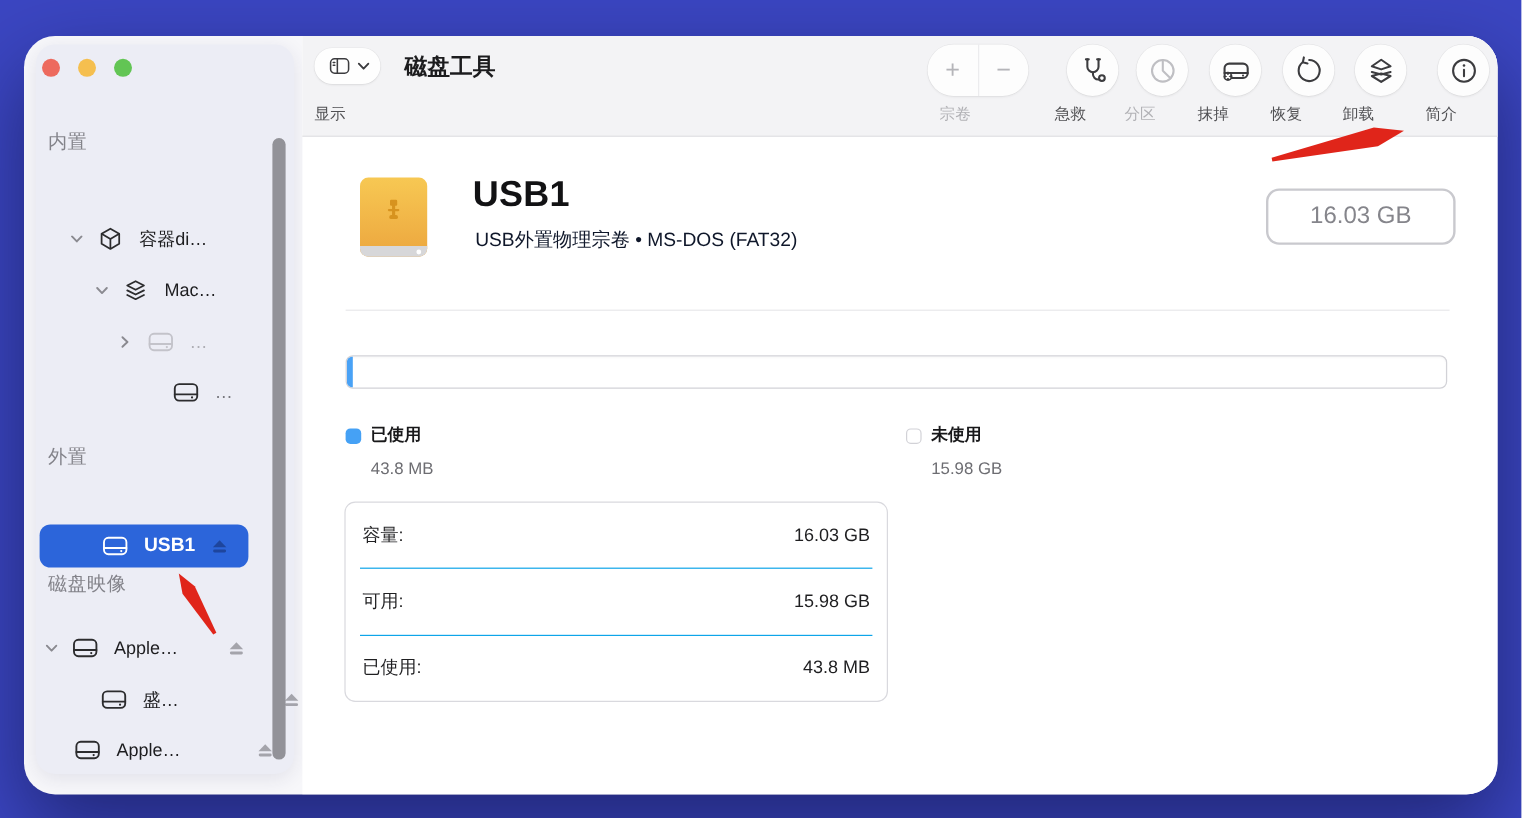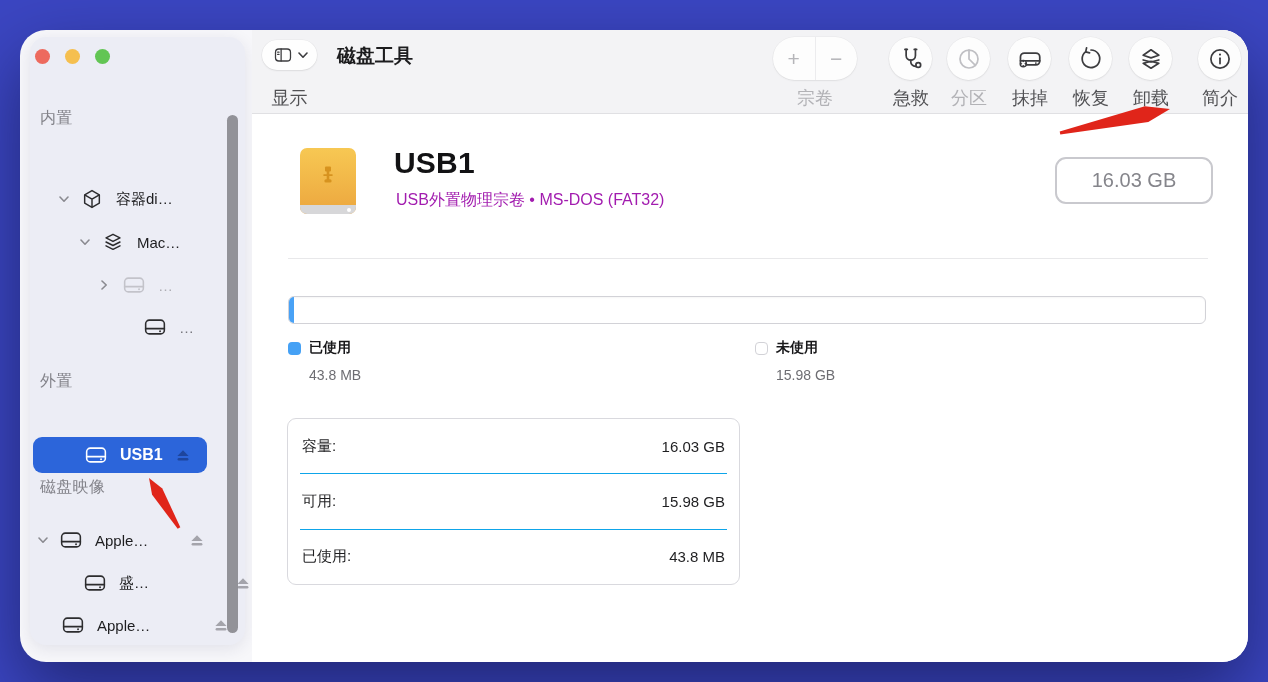--- a/index.html
+++ b/index.html
@@ -37,51 +37,51 @@
   .sel .slabel{font-weight:bold;}
   .sel .eject{right:17px;color:rgba(15,35,90,.48);}
   .sbar{position:absolute;left:197px;top:78px;width:11px;height:518px;border-radius:6px;background:#85858b;opacity:.88;}
 
   
   .main{position:absolute;left:232px;top:0;width:996px;height:632px;background:#ffffff;}
   .toolbar{position:absolute;left:0;top:0;width:996px;height:83px;background:#f3f3f5;border-bottom:1px solid #e0e0e3;}
   .pillbtn{position:absolute;left:10px;top:10px;width:55px;height:30px;background:#fefefe;border-radius:15px;
     display:flex;align-items:center;justify-content:center;gap:4px;color:#3c3c3f;
     box-shadow:0 0 0 .5px rgba(0,0,0,.05),0 1px 2px rgba(0,0,0,.07);}
-  .toolcap{position:absolute;top:56px;font-size:18px;text-align:center;color:#515154;}
+  .toolcap{position:absolute;top:56px;font-size:13px;text-align:left;color:#515154;}
   .toolcap.off{color:#b2b2b6;}
   .apptitle{position:absolute;left:85px;top:13px;font-size:19px;font-weight:bold;color:#1c1c1e;}
   .segment{position:absolute;left:521px;top:7px;width:84px;height:43px;background:#fdfdfd;border-radius:22px;
     display:flex;box-shadow:0 0 0 .5px rgba(0,0,0,.05),0 1px 2px rgba(0,0,0,.06);}
   .seghalf{flex:1;display:flex;align-items:center;justify-content:center;font-size:21px;color:#b5b5b9;}
   .seghalf:first-child{border-right:1px solid #ececee;}
   .circbtn{position:absolute;top:7px;width:43px;height:43px;border-radius:50%;background:#fdfdfd;
     display:flex;align-items:center;justify-content:center;
     box-shadow:0 0 0 .5px rgba(0,0,0,.05),0 1px 2px rgba(0,0,0,.07);}
   .circbtn svg{display:block;width:26px;height:26px;stroke:#3c3c3f;fill:none;stroke-width:1.6;
     stroke-linecap:round;stroke-linejoin:round;}
   .circbtn.off svg{stroke:#bfbfc3;}
 
   
   .usbicon{position:absolute;left:48px;top:118px;width:56px;height:66px;border-radius:7px;
     background:linear-gradient(180deg,#f7c853,#eca63e);}
   .usbicon svg{position:absolute;left:16px;top:8px;}
   .usbstrip{position:absolute;left:0;right:0;bottom:0;height:9px;background:#d7d7d9;border-radius:0 0 7px 7px;}
   .usbstrip::after{content:'';position:absolute;right:5px;top:2.5px;width:4px;height:4px;border-radius:50%;background:#fff;}
   .vtitle{position:absolute;left:142px;top:116px;font-size:30px;font-weight:bold;color:#121214;letter-spacing:.2px;}
-  .vsub{position:absolute;left:144px;top:160px;font-size:16px;color:#a21caf;}
+  .vsub{position:absolute;left:144px;top:160px;font-size:16px;color:#0f172a;}
   .badge{position:absolute;left:803px;top:127px;width:158px;height:47px;border:2px solid #c9c9ce;border-radius:11px;
     font-size:20px;color:#85858b;display:flex;align-items:center;justify-content:center;box-sizing:border-box;}
   .hdiv{position:absolute;left:36px;top:228px;width:920px;height:1px;background:#e8e8ea;}
 
   
   .bar{position:absolute;left:36px;top:266px;width:918px;height:28px;border:1px solid #d2d2d7;border-radius:6px;
     background:#fff;box-sizing:border-box;box-shadow:inset 0 1px 2px rgba(0,0,0,.04);overflow:hidden;}
   .barused{position:absolute;left:0;top:0;bottom:0;width:0.5%;background:#49a2f6;}
-  .legend{position:absolute;top:309px;text-align:center;}
+  .legend{position:absolute;top:324px;text-align:center;}
   .legrow{display:flex;align-items:center;gap:8px;}
   .swatch{width:13px;height:13px;border-radius:4px;box-sizing:border-box;}
   .swatch.used{background:#45a1f5;}
   .swatch.free{background:#fff;border:1px solid #d2d2d7;}
   .leglabel{font-size:14px;font-weight:bold;color:#18181a;}
   .legval{margin:10px 0 0 21px;font-size:14px;color:#6d6d72;}
 
   
   .card{position:absolute;top:388px;width:453px;height:167px;background:#fff;border:1px solid #d9d9de;
     border-radius:9px;box-sizing:border-box;display:flex;flex-direction:column;padding:0 12px;overflow:hidden;}

